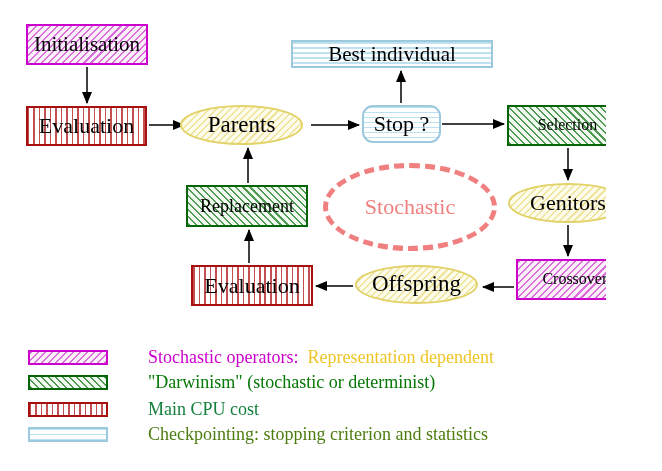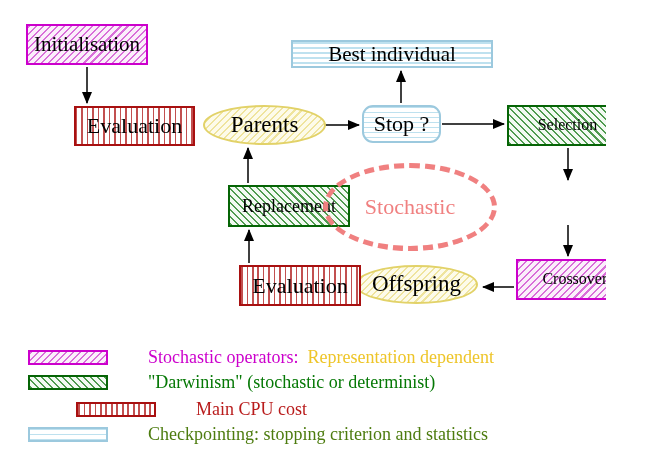--- a/index.html
+++ b/index.html
@@ -16,57 +16,56 @@
     border:2px solid #CC00CC;
     background:repeating-linear-gradient(135deg,#D96FD9 0 1.5px,#FBEFFB 1.5px 5px);
   }
   .hatch-green{
     border:2px solid #056405;
     background:repeating-linear-gradient(45deg,#4F9B4F 0 1.5px,#F3FAF3 1.5px 5px);
   }
   .stripe-red{
     border:2px solid #A81010;
     background:repeating-linear-gradient(90deg,#C25050 0 1.5px,#FFFFFF 1.5px 5.5px);
-    margin-left:48px;
   }
   .stripe-cyan{
     border:2px solid #9CC9DE;
     background:repeating-linear-gradient(180deg,#BEE1EF 0 1.5px,#FFFFFF 1.5px 5px);
   }
   .ellipse-yellow{
     border:2px solid #E2D268;border-radius:50%;
     background:repeating-linear-gradient(135deg,#EFE49E 0 1.5px,#FDFBEA 1.5px 5px);
   }
   
   #n-init       {left:26px;  top:24px;  width:122px; height:41px; font-size:21px;}
   #n-eval-top   {left:26px;  top:106px; width:121px; height:40px; font-size:22px;}
-  #n-parents    {left:203px; top:105px; width:123px; height:40px; font-size:23px;}
+  #n-parents    {left:180px; top:105px; width:123px; height:40px; font-size:23px;}
   #n-best       {left:291px; top:40px;  width:202px; height:28px; font-size:21px;}
   #n-stop       {left:362px; top:105px; width:79px;  height:38px; font-size:22px; border-radius:11px;}
   #n-selection  {left:507px; top:105px; width:121px; height:41px; font-size:16px;}
   #n-genitors   {left:508px; top:183px; width:120px; height:40px; font-size:22px;}
   #n-crossover  {left:516px; top:259px; width:121px; height:41px; font-size:16px; flex-direction:column; line-height:1.15;}
   #n-offspring  {left:355px; top:265px; width:123px; height:39px; font-size:23px;}
   #n-eval-bot   {left:191px; top:265px; width:122px; height:41px; font-size:22px;}
-  #n-replacement{left:186px; top:185px; width:122px; height:42px; font-size:18px;margin-left:42px;}
+  #n-replacement{left:186px; top:185px; width:122px; height:42px; font-size:18px;}
   #n-generation {
     left:323px; top:163px; width:174px; height:88px; font-size:22px;
     border:5px dashed #F08080;border-radius:50%;color:#F08080;background:transparent;
   }
   
   #arrows{position:absolute;left:0;top:0;width:662px;height:471px;pointer-events:none;}
   
   .legend-row{position:absolute;left:28px;display:flex;align-items:center;}
   .swatch{width:80px;height:15px;box-sizing:border-box;flex:0 0 80px;}
   .legend-text{margin-left:40px;font-size:18px;white-space:nowrap;}
   #lg-1{top:347px;} #lg-2{top:372px;} #lg-3{top:399px;} #lg-4{top:424px;}
   #lg-1 .legend-text{color:#CC00CC;}
   #lg-1 .legend-text .part2{color:#EEC528;margin-left:9px;}
   #lg-2 .legend-text{color:#057805;}
-  #lg-3 .legend-text{color:#b91c1c;}
+  #lg-3 .legend-text{color:#15803d;}
   #lg-4 .legend-text{color:#4d7c0f;}
 </style>
 </head>
 <body>
 
 <div id="stage">
 
   <svg id="arrows" viewBox="0 0 662 471" xmlns="http://www.w3.org/2000/svg">
     <defs>
       <marker id="ah" markerUnits="userSpaceOnUse" markerWidth="14" markerHeight="11" refX="11" refY="5" orient="auto">
@@ -91,20 +90,21 @@
   <div id="n-eval-top" class="node stripe-red">Evaluation</div>
 
   <div id="n-parents" class="node ellipse-yellow">Parents</div>
 
   <div id="n-stop" class="node stripe-cyan">Stop ?</div>
 
   <div id="n-best" class="node stripe-cyan">Best individual</div>
 
   <div id="n-selection" class="node hatch-green">Selection</div>
 
+  <div id="n-genitors" class="node ellipse-yellow">Genitors</div>
 
   <div id="n-crossover" class="node hatch-magenta">
     <div>Crossover,</div>
   </div>
 
   <div id="n-offspring" class="node ellipse-yellow">Offspring</div>
 
   <div id="n-eval-bot" class="node stripe-red">Evaluation</div>
 
   <div id="n-replacement" class="node hatch-green">Replacement</div>

